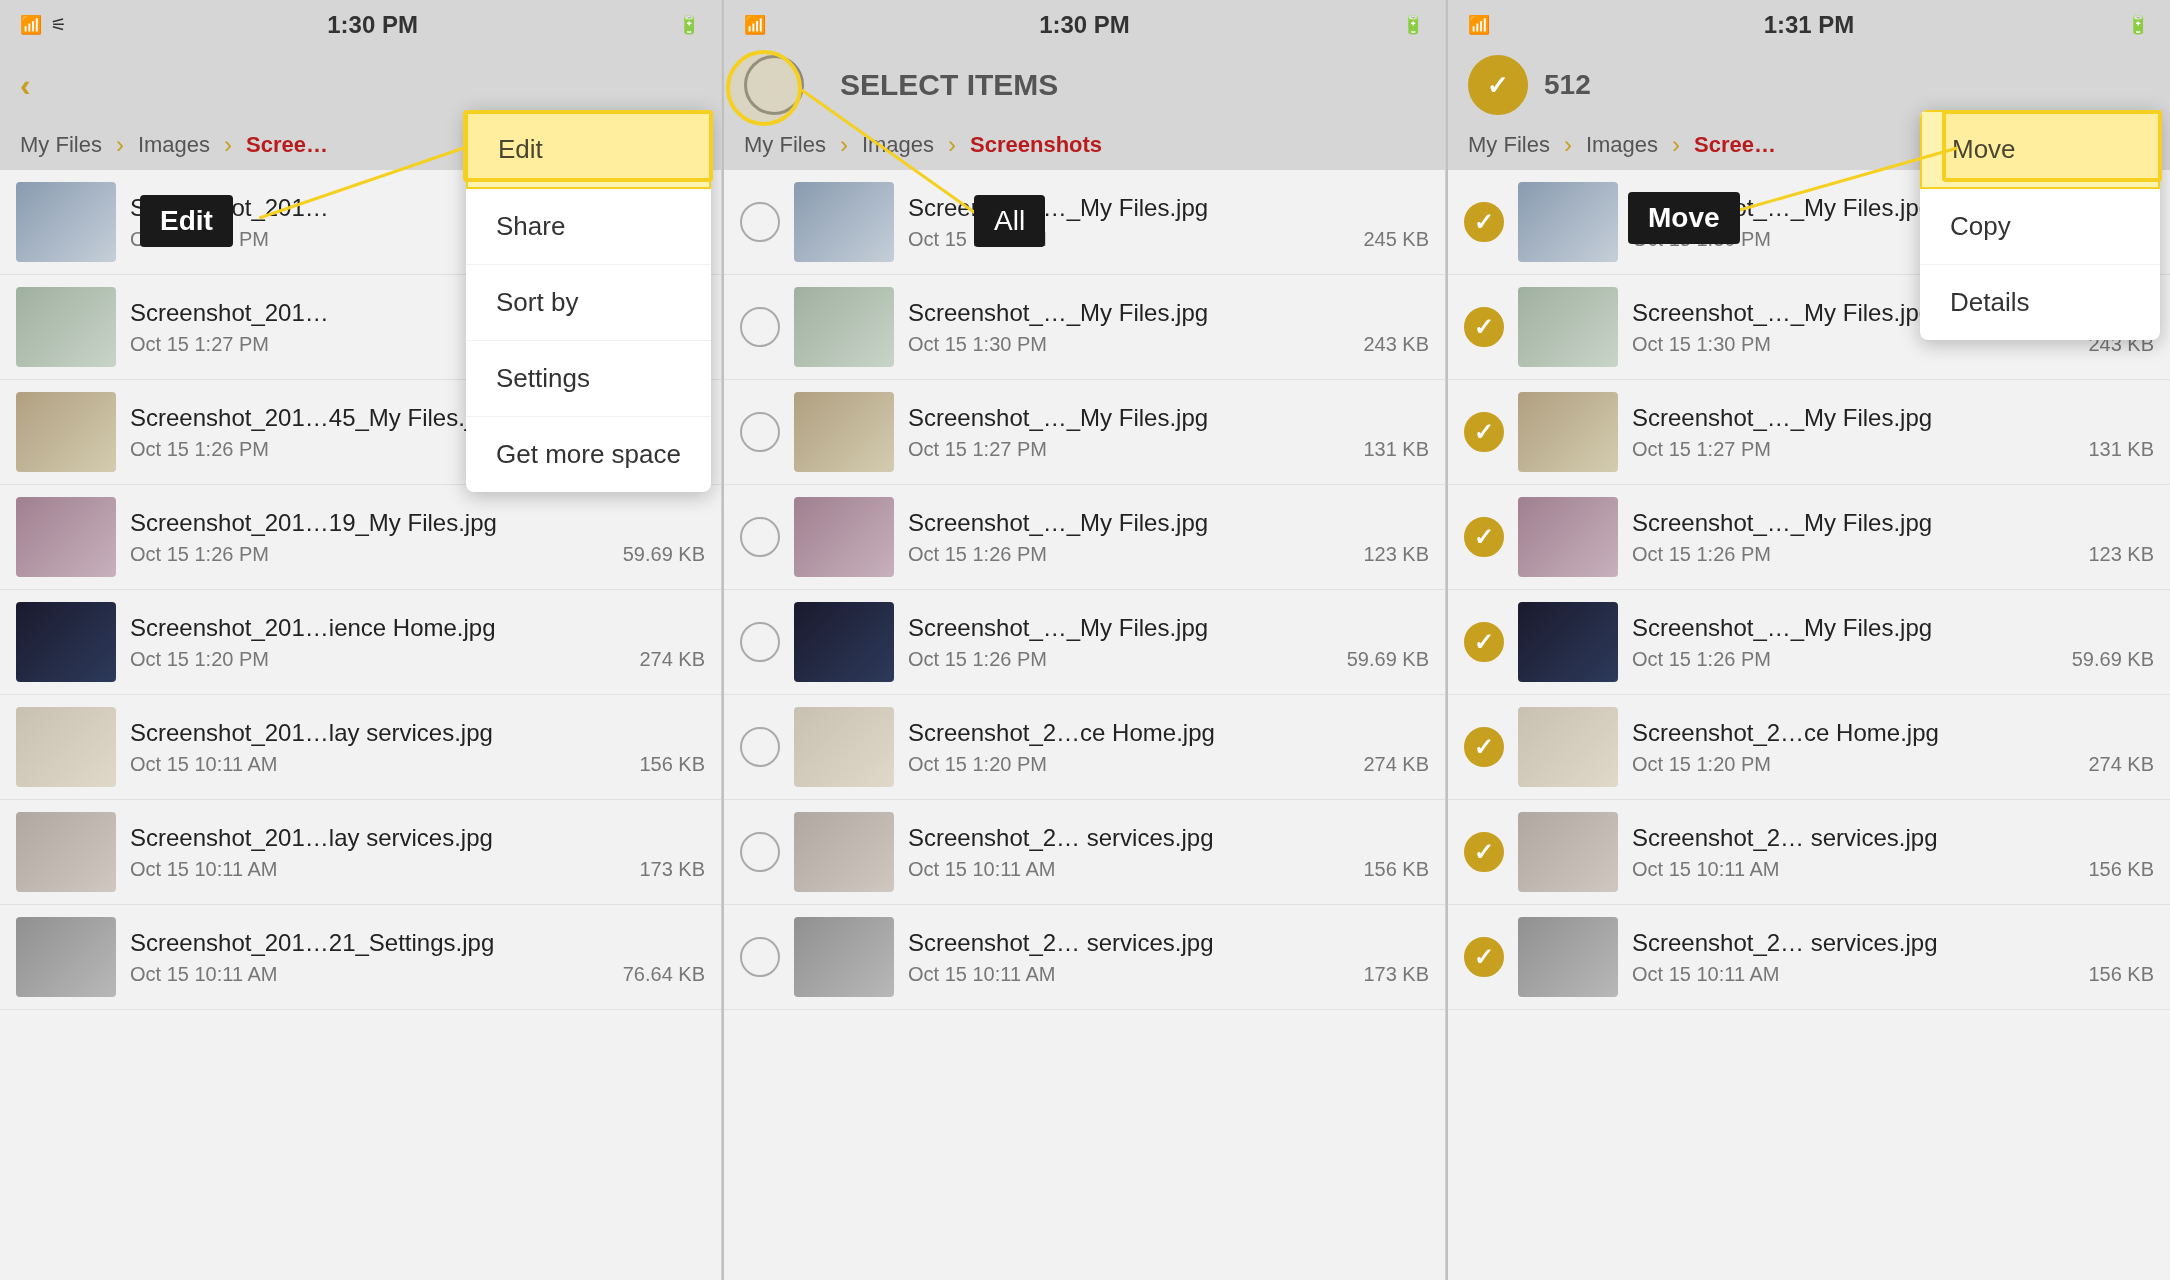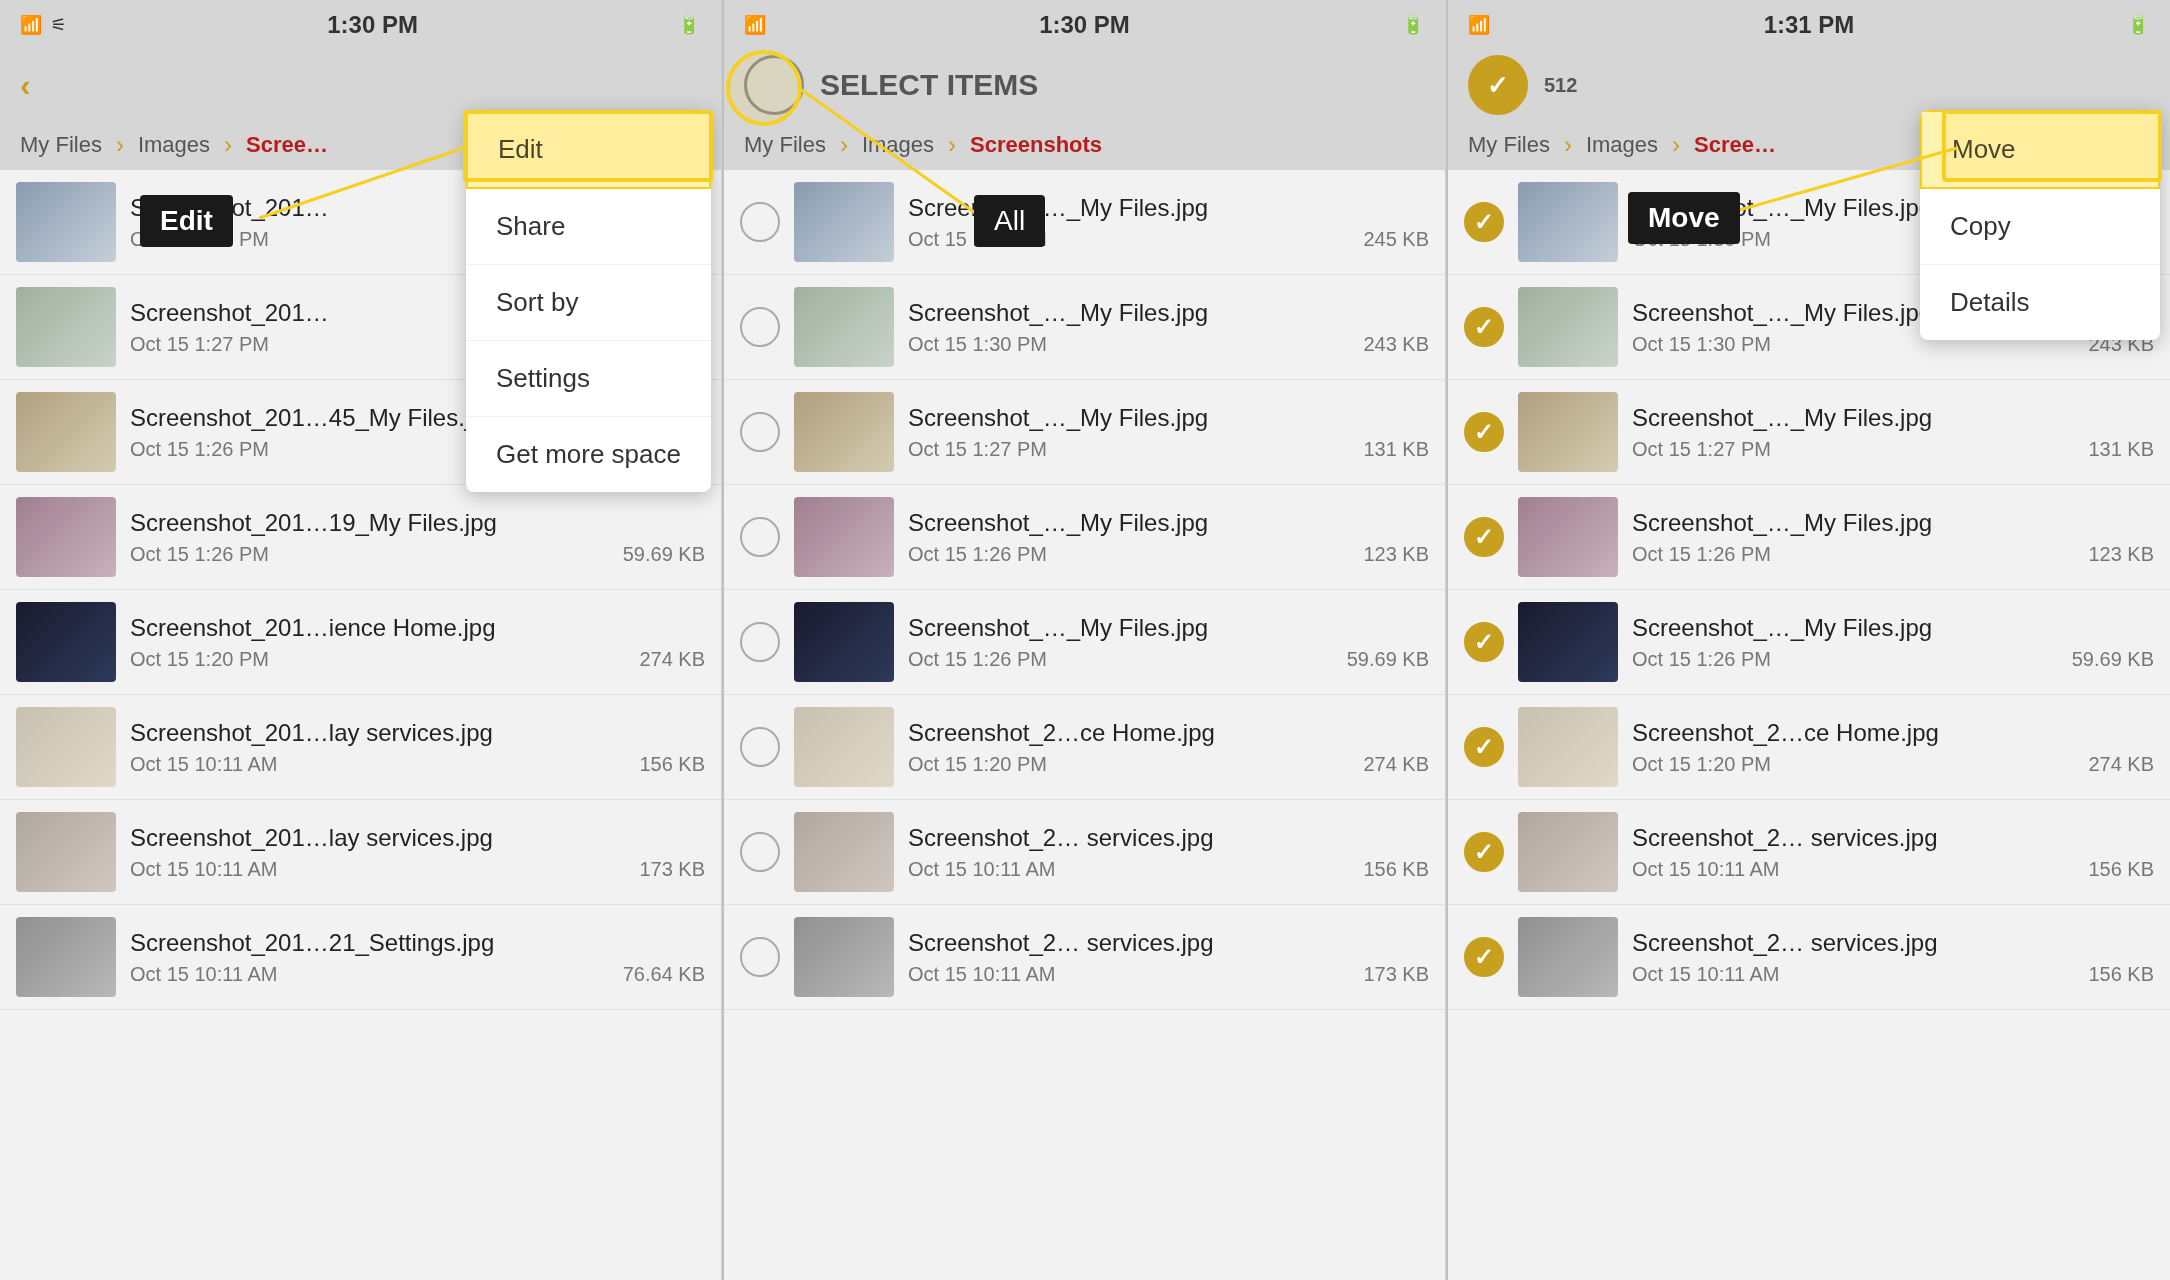--- a/index.html
+++ b/index.html
@@ -56,23 +56,24 @@
     .back-arrow {
       font-size: 32px;
       color: #c8a020;
       margin-right: 8px;
       cursor: pointer;
     }
     .select-title {
       font-size: 30px;
       font-weight: bold;
       color: #555;
+      margin-left: 20px;
     }
     .count-badge {
-      font-size: 20px;
+      font-size: 28px;
       font-weight: bold;
       color: #555;
     }
 
     
     .breadcrumb {
       width: 100%;
       height: 50px;
       background: #d6d6d6;
       display: flex;

